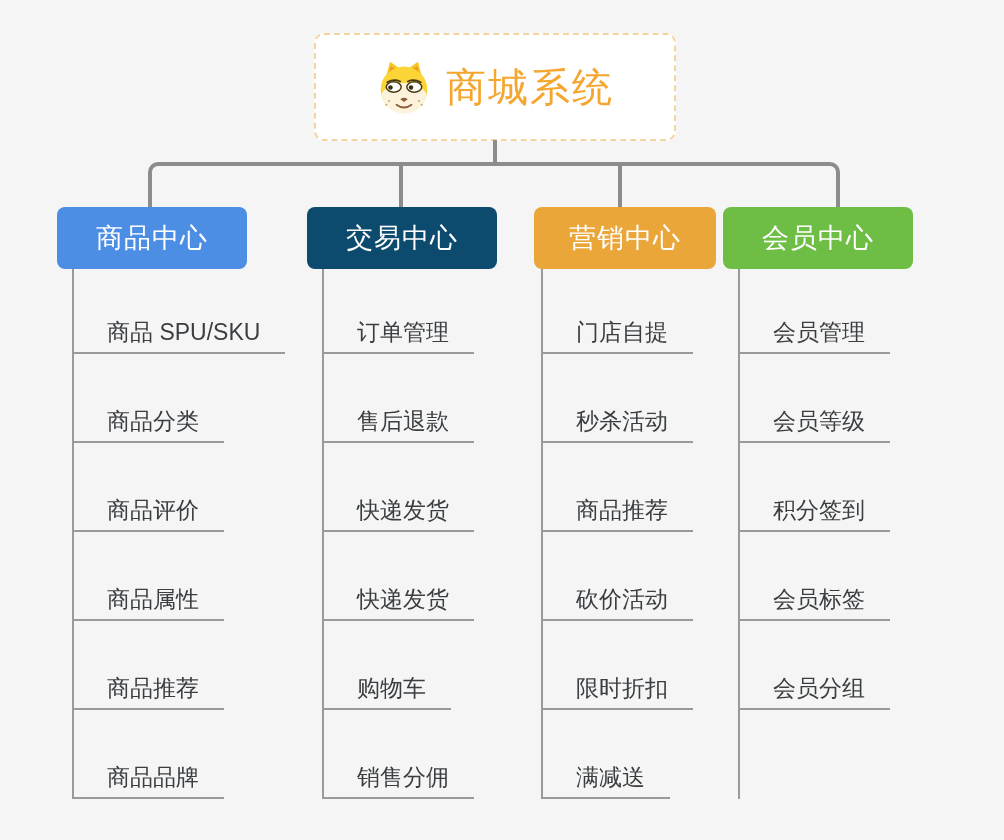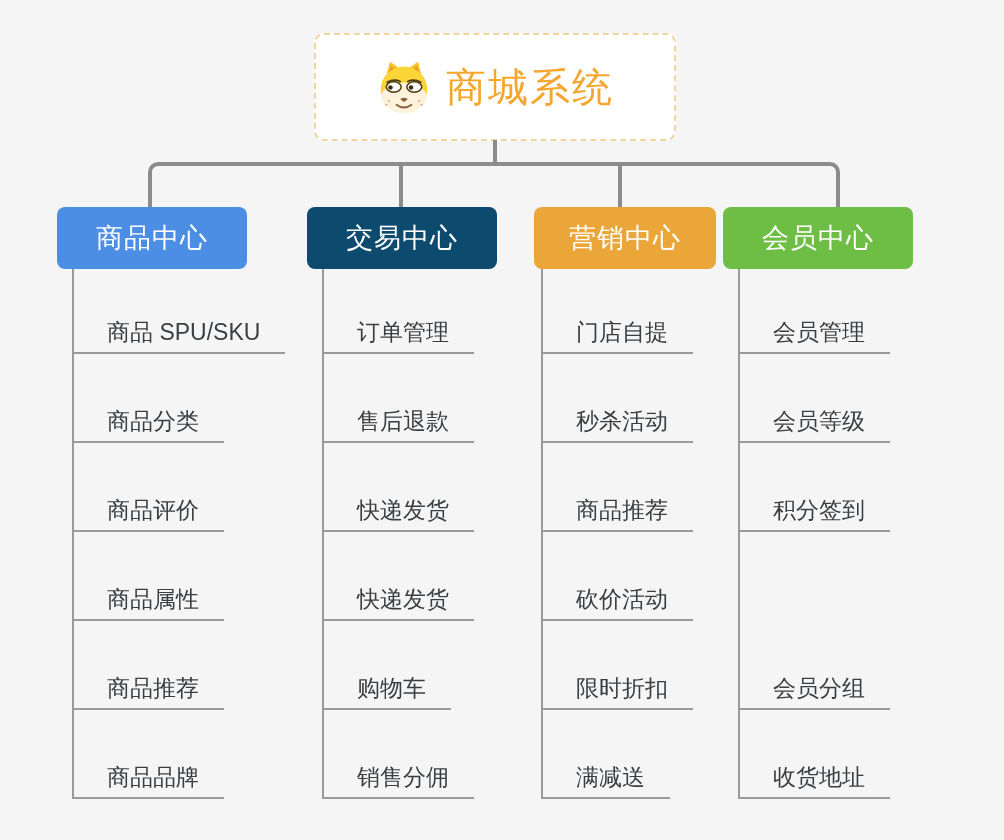--- a/index.html
+++ b/index.html
@@ -127,17 +127,17 @@
     <div class="leaf leaf-r6">满减送</div>
     <div class="leaf leaf-r5">限时折扣</div>
   </div>
 
   <div class="branch branch-4">
     <div class="branch-box" style="background-color: rgb(110, 190, 69);">会员中心</div>
     <div class="trunk"></div>
     <div class="leaf leaf-r1">会员管理</div>
     <div class="leaf leaf-r3">积分签到</div>
     <div class="leaf leaf-r2">会员等级</div>
+    <div class="leaf leaf-r4">会员标签</div>
     <div class="leaf leaf-r5">会员分组</div>
-    <div class="leaf leaf-r6">收货地址</div>
   </div>
 
 </div>
 
 </body></html>

